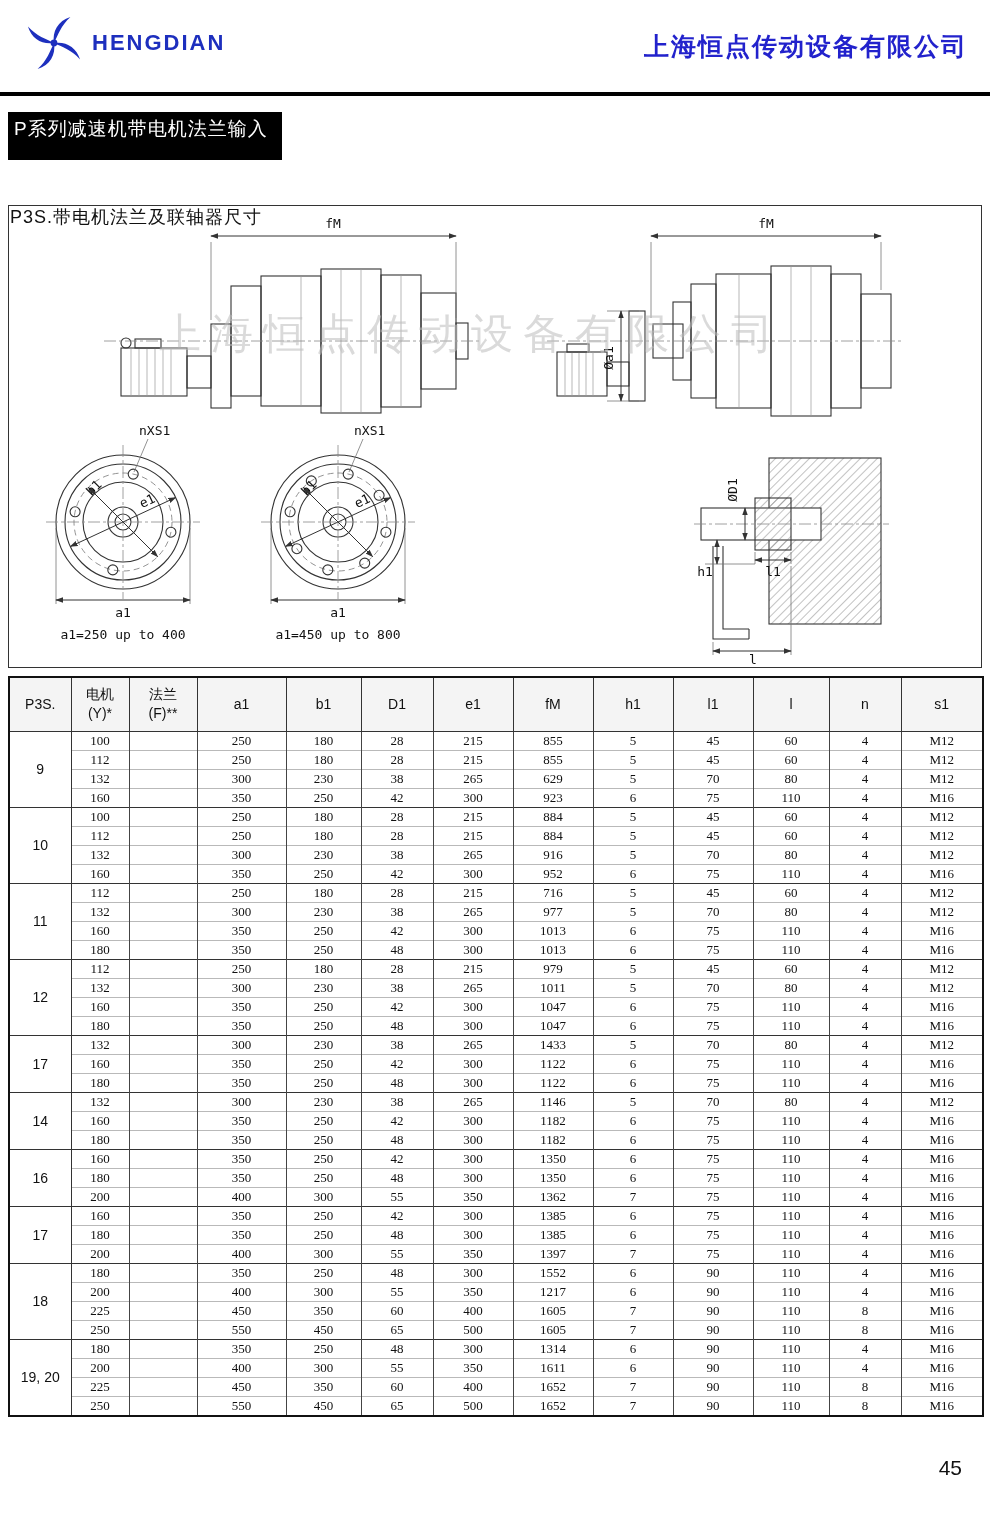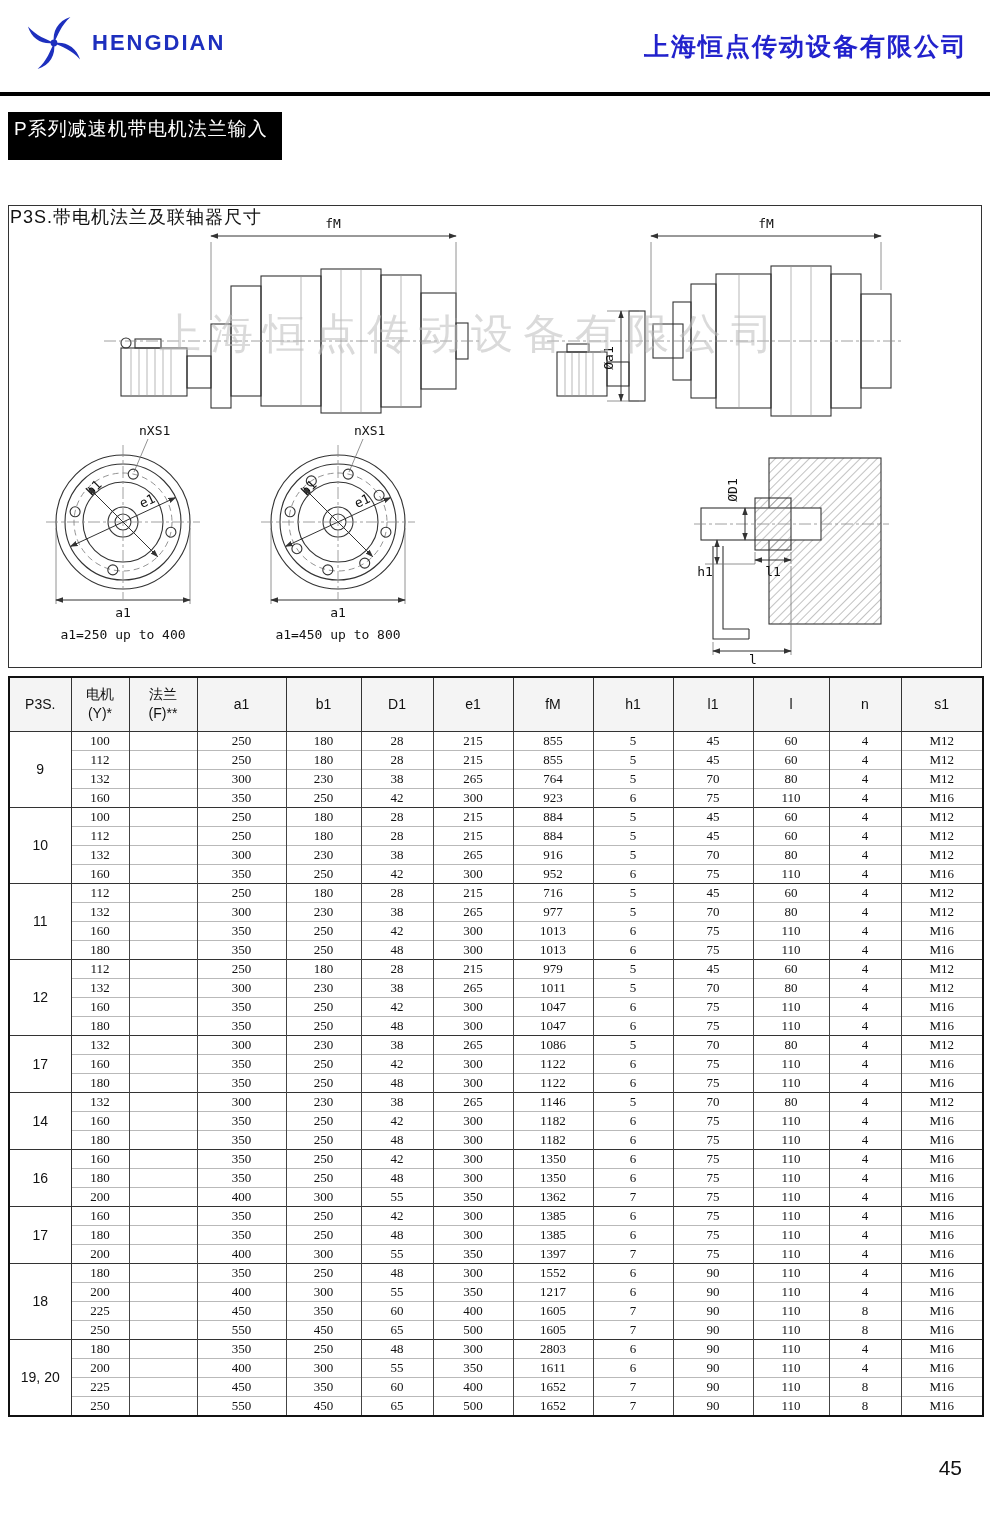--- a/index.html
+++ b/index.html
@@ -305,21 +305,21 @@
             <td>4</td>
             <td>M12</td>
           </tr>
           <tr>
             <td>132</td>
             <td></td>
             <td>300</td>
             <td>230</td>
             <td>38</td>
             <td>265</td>
-            <td>764</td>
+            <td>629</td>
             <td>5</td>
             <td>70</td>
             <td>80</td>
             <td>4</td>
             <td>M12</td>
           </tr>
           <tr>
             <td>160</td>
             <td></td>
             <td>350</td>
@@ -505,21 +505,21 @@
             <td>M16</td>
           </tr>
           <tr class="gs">
             <td rowspan="3" class="p3s">17</td>
             <td>132</td>
             <td></td>
             <td>300</td>
             <td>230</td>
             <td>38</td>
             <td>265</td>
-            <td>1086</td>
+            <td>1433</td>
             <td>5</td>
             <td>70</td>
             <td>80</td>
             <td>4</td>
             <td>M12</td>
           </tr>
           <tr>
             <td>160</td>
             <td></td>
             <td>350</td>
@@ -734,21 +734,21 @@
             <td>M16</td>
           </tr>
           <tr class="gs">
             <td rowspan="4" class="p3s">19, 20</td>
             <td>180</td>
             <td></td>
             <td>350</td>
             <td>250</td>
             <td>48</td>
             <td>300</td>
-            <td>2803</td>
+            <td>1314</td>
             <td>6</td>
             <td>90</td>
             <td>110</td>
             <td>4</td>
             <td>M16</td>
           </tr>
           <tr>
             <td>200</td>
             <td></td>
             <td>400</td>

